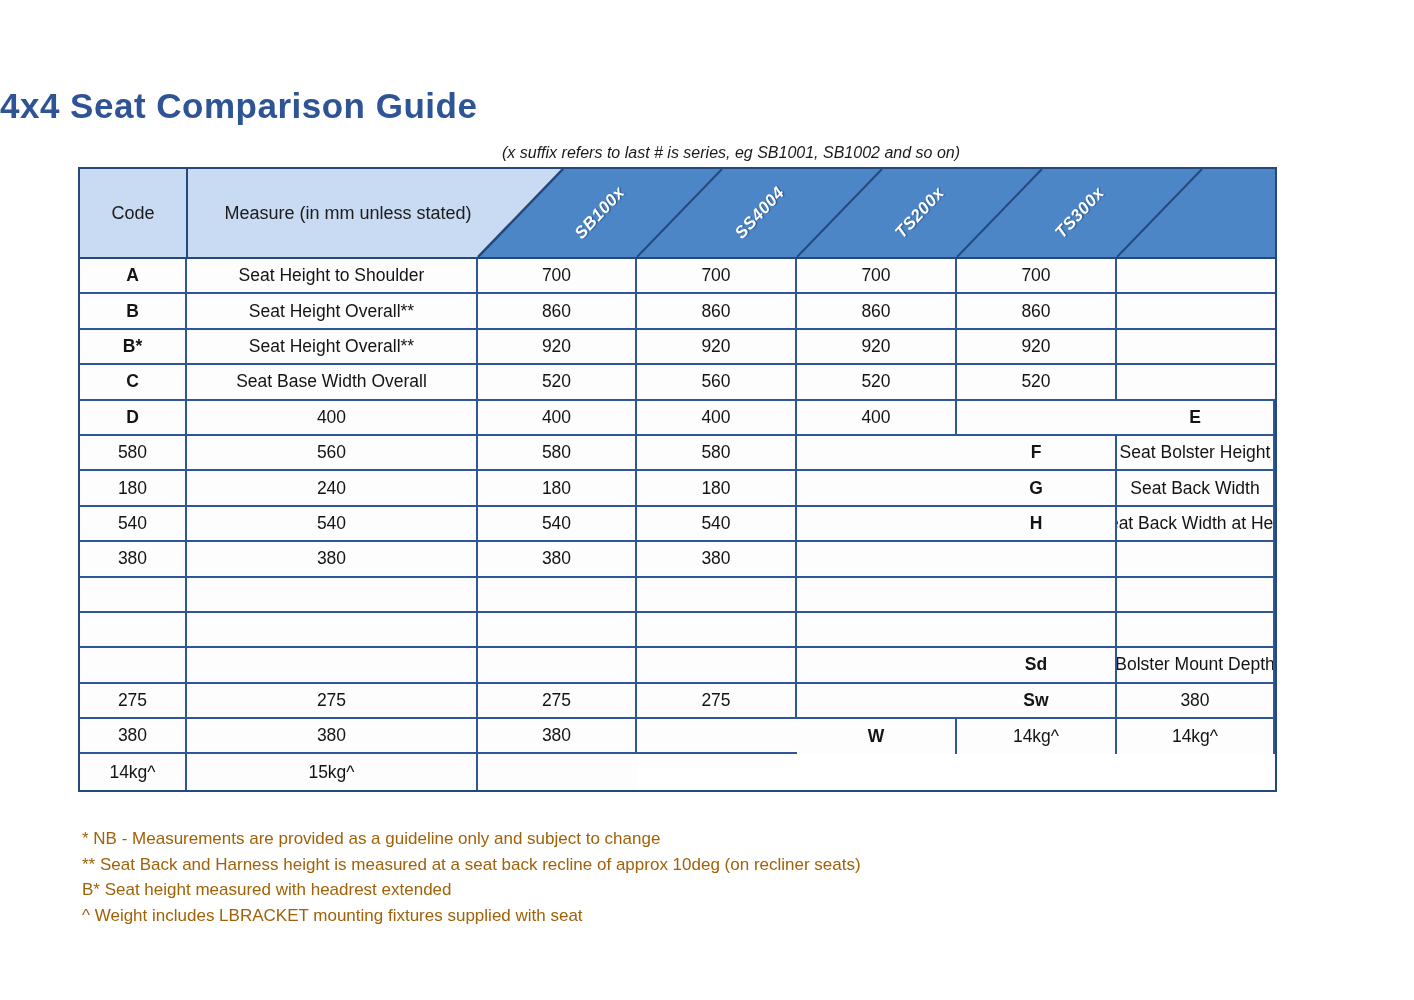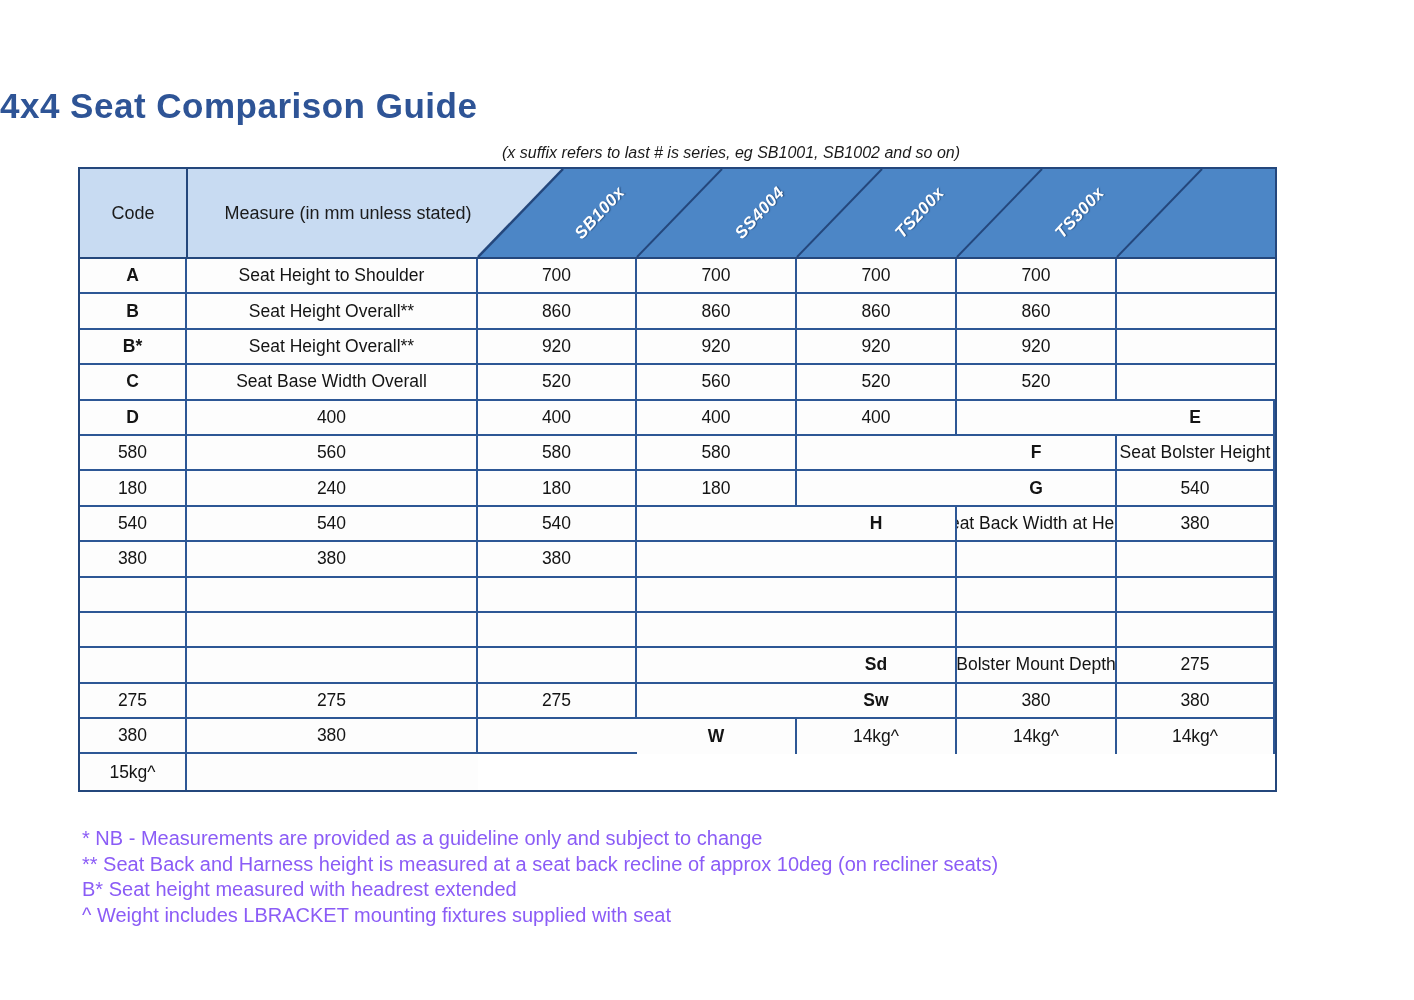--- a/index.html
+++ b/index.html
@@ -48,22 +48,22 @@
   .cell{
     border-right:2px solid #2d5795;border-bottom:2px solid #2d5795;
     display:flex;align-items:center;justify-content:center;
     font-size:17.5px;color:#141414;background:#fdfdfd;
     overflow:hidden;white-space:nowrap;
   }
   .cell.col-last{border-right:none;}
   .cell.row-last{border-bottom:none;}
   .cell.code{font-weight:bold;}
   .footnotes{
-    position:absolute;left:82px;top:826px;font-size:20px;
-    line-height:25.5px;color:#8b5cf6;
+    position:absolute;left:82px;top:826px;font-size:17px;
+    line-height:25.5px;color:#a16207;
   }
 </style>
 </head>
 <body>
 
 <div class="page-title">4x4 Seat Comparison Guide</div>
 <div class="page-subtitle">(x suffix refers to last # is series, eg SB1001, SB1002 and so on)</div>
 
 <div class="table-wrap">
   <div class="thead">
@@ -132,20 +132,21 @@
 
   <div class="cell code">F</div>
   <div class="cell measure">Seat Bolster Height</div>
   <div class="cell">180</div>
   <div class="cell">240</div>
   <div class="cell">180</div>
   <div class="cell">180</div>
   <div class="cell col-last"></div>
 
   <div class="cell code">G</div>
+  <div class="cell measure">Seat Back Width</div>
   <div class="cell">540</div>
   <div class="cell">540</div>
   <div class="cell">540</div>
   <div class="cell">540</div>
   <div class="cell col-last"></div>
 
   <div class="cell code">H</div>
   <div class="cell measure">Seat Back Width at Head</div>
   <div class="cell">380</div>
   <div class="cell">380</div>

